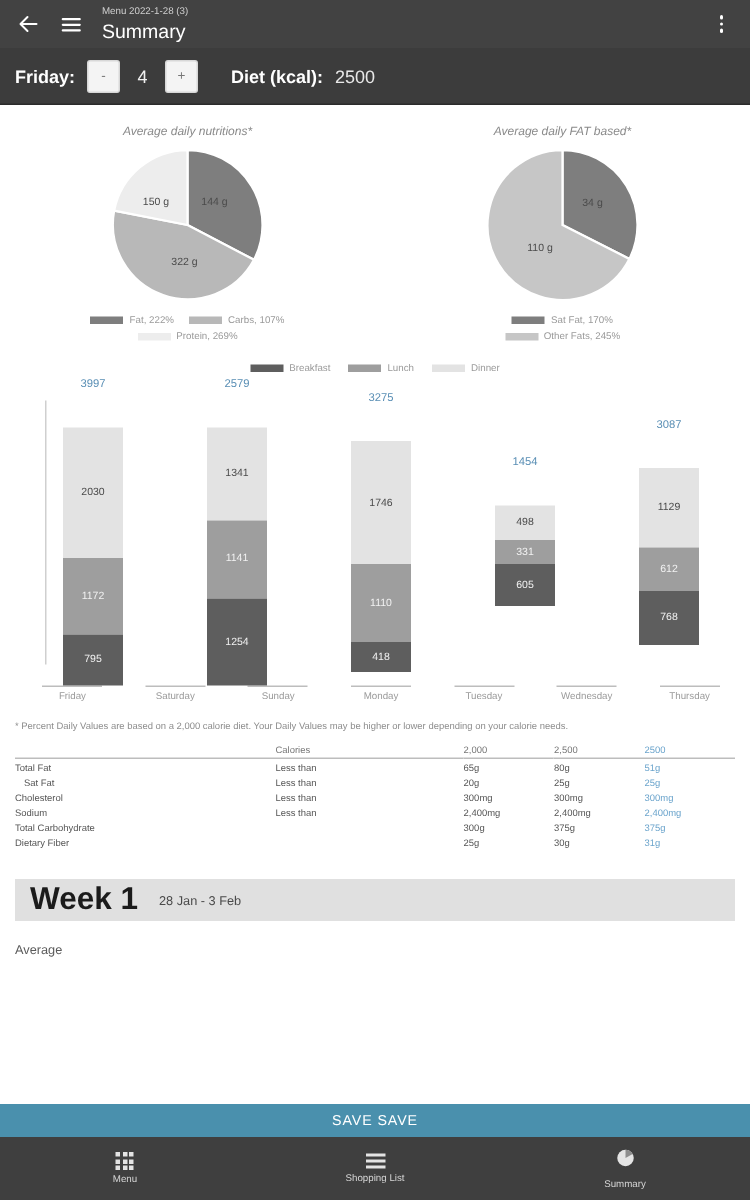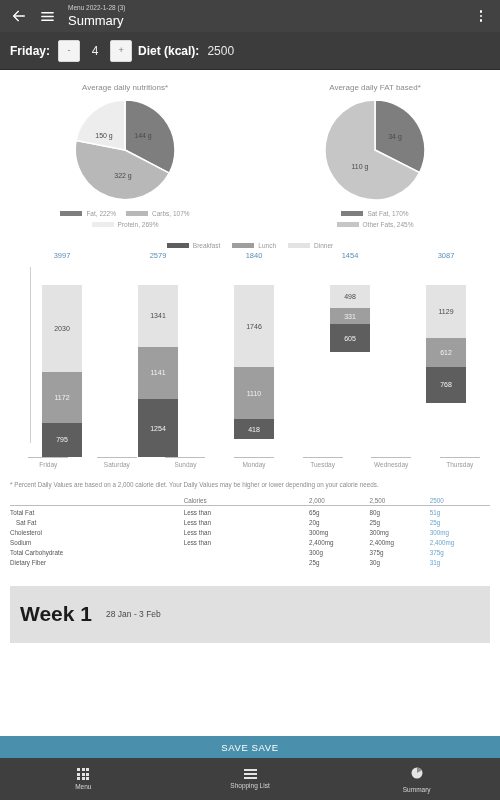--- a/index.html
+++ b/index.html
@@ -65,38 +65,39 @@
     width: 22px; height: 22px;
     background: #f4f4f4;
     border: 1px solid #d8d8d8;
     border-radius: 2px;
     color: #777;
     font-size: 9px;
     display: flex; align-items: center; justify-content: center;
     line-height: 1;
   }
   .serves-value { font-size: 12px; color: #f0f0f0; margin: 0 10px; min-width: 10px; text-align: center; }
-  .diet-label { font-size: 12px; font-weight: bold; margin-left: 6px; }
+  .diet-label { font-size: 12px; font-weight: bold; margin-left: 22px; }
   .diet-value { font-size: 12px; color: #e8e8e8; margin-left: 8px; }
 
   
   .content {
     position: absolute;
     top: 71px; left: 0; right: 0; bottom: 74px;
     overflow: hidden;
     background: #fff;
   }
 
   .pies-row { display: flex; padding-top: 12px; }
   .pie-block { flex: 1 1 50%; display: flex; flex-direction: column; align-items: center; }
   .chart-title {
     font-size: 8px;
     color: #8a8a8a;
     margin-bottom: 6px;
     text-align: left;
+    font-style: italic;
   }
   .pie-wrap { position: relative; width: 104px; height: 104px; }
   .pie-svg { display: block; }
   .pie-label {
     position: absolute;
     font-size: 7px;
     color: #4a4a4a;
     transform: translate(-50%, -50%);
     white-space: nowrap;
   }
@@ -126,21 +127,21 @@
   }
   .y-axis {
     position: absolute;
     left: 16px; top: 16px; bottom: 14px;
     width: 1px;
     background: #cfcfcf;
   }
   .bar-col {
     flex: 1 1 0;
     display: flex; flex-direction: column; align-items: center;
-    justify-content: flex-start;
+    justify-content: center;
     height: 100%;
     gap: 23px;
   }
   .bar-total {
     font-size: 7.5px;
     color: #5a8fb5;
     margin-bottom: 2px;
   }
   .bar-stack {
     width: 40px;
@@ -186,21 +187,21 @@
   .dv-table thead th { color: #777; }
   .dv-table thead th.hl { color: #6ba4cc; }
   .dv-table tbody tr:first-child td { border-top: 1px solid #bdbdbd; padding-top: 3px; }
   .dv-table td.hl { color: #6ba4cc; }
   .indent { padding-left: 6px !important; }
 
   
   .week-block {
     margin: 18px 10px 0;
     background: #e0e0e0;
-    height: 57px;
+    height: 28px;
     display: flex; align-items: center;
     padding: 0 10px;
   }
   .week-title { font-size: 21px; font-weight: bold; color: #1b1b1b; }
   .week-range { font-size: 8.5px; color: #4a4a4a; margin-left: 14px; }
   .average-row {
     margin: 14px 10px 0;
     font-size: 8.5px;
     color: #5a5a5a;
   }
@@ -367,21 +368,21 @@
         </div>
         <div class="bar-col">
           <div class="bar-total">2579</div>
           <div class="bar-stack" style="height: 175.771px;">
             <div class="seg dinner" style="height: 35.8844%; background: rgb(227, 227, 227);">1341</div>
             <div class="seg lunch" style="height: 30.5325%; background: rgb(158, 158, 158);">1141</div>
             <div class="seg breakfast" style="height: 33.5563%; background: rgb(94, 94, 94);">1254</div>
           </div>
         </div>
         <div class="bar-col">
-          <div class="bar-total">1840</div>
+          <div class="bar-total">3275</div>
           <div class="bar-stack" style="height: 154.041px;">
             <div class="seg dinner" style="height: 53.313%; background: rgb(227, 227, 227);">1746</div>
             <div class="seg lunch" style="height: 33.8931%; background: rgb(158, 158, 158);">1110</div>
             <div class="seg breakfast" style="height: 12.7634%; background: rgb(94, 94, 94);">418</div>
           </div>
         </div>
         <div class="bar-col">
           <div class="bar-total">1454</div>
           <div class="bar-stack" style="height: 68.3893px;">
             <div class="seg dinner" style="height: 34.2503%; background: rgb(227, 227, 227);">498</div>
@@ -486,20 +487,21 @@
           <td class="c-num">30g</td>
           <td class="c-num hl">31g</td>
         </tr>
       </tbody>
   </table>
 
   <div class="week-block">
     <span class="week-title">Week 1</span>
     <span class="week-range">28 Jan - 3 Feb</span>
   </div>
+  <div class="average-row">Average</div>
 </div>
 
 <div class="save-bar">SAVE SAVE</div>
 
 <div class="bottom-nav">
   <div class="nav-item">
     <span class="grid-icon">
         <i></i>
         <i></i>
         <i></i>

